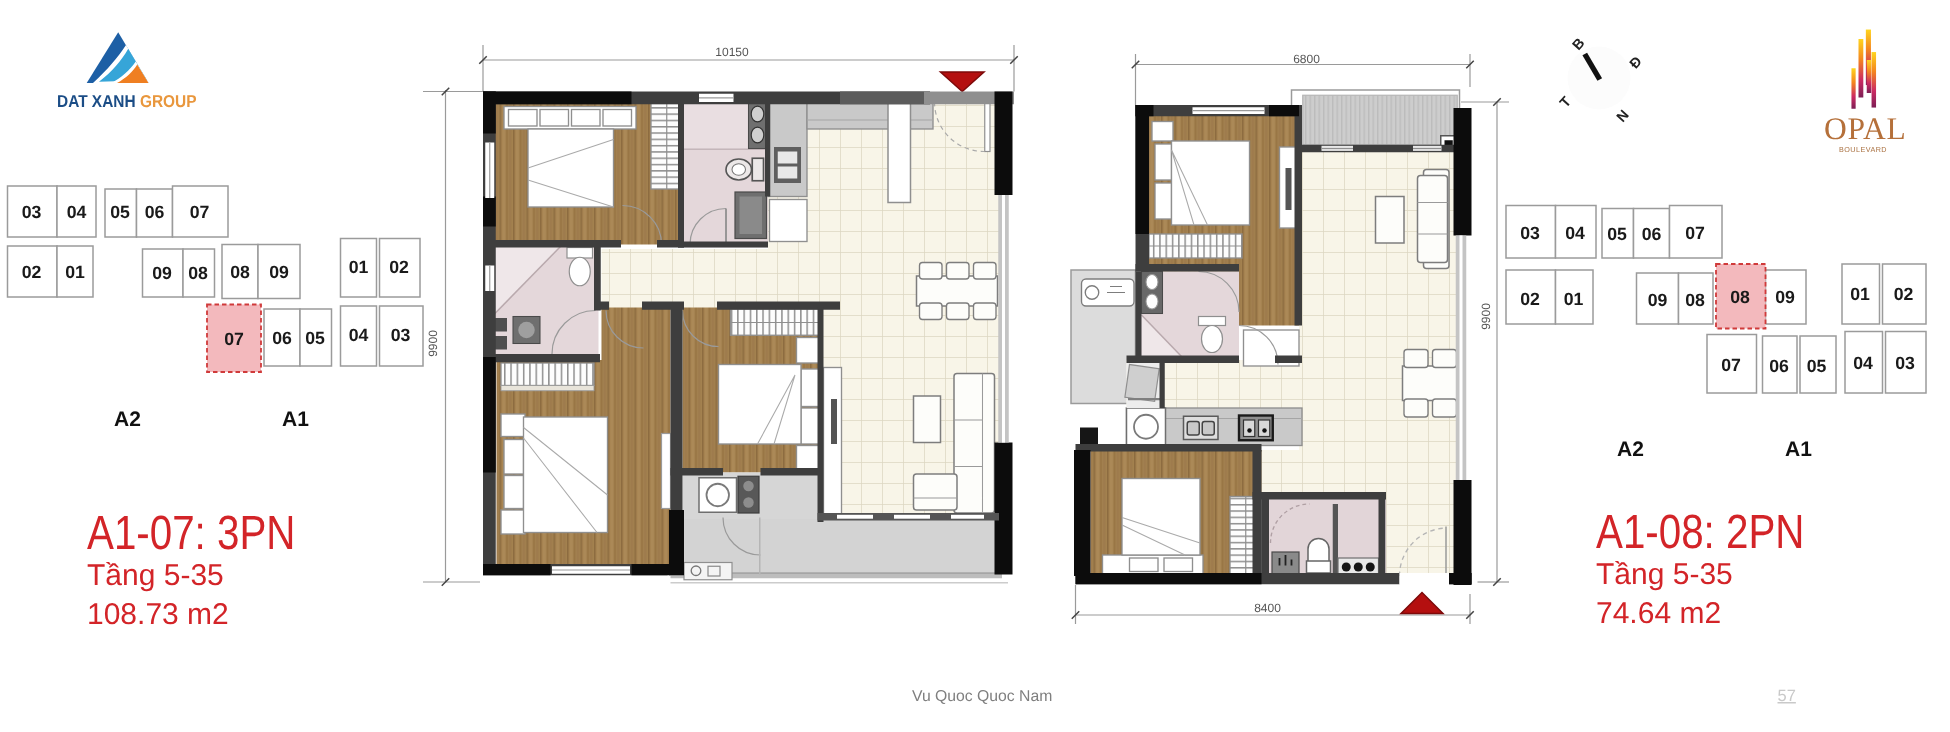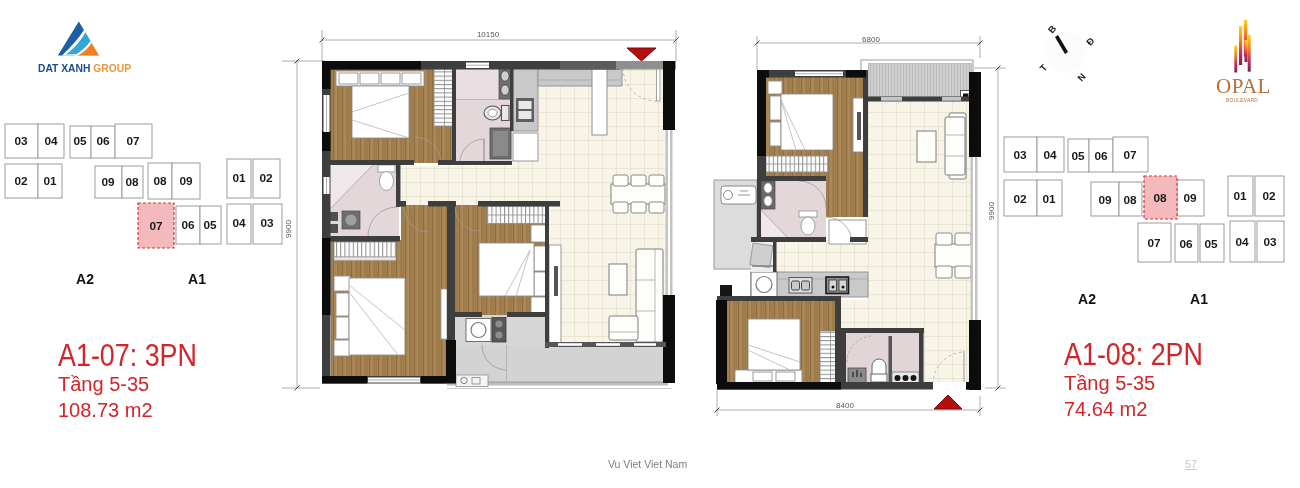--- a/index.html
+++ b/index.html
@@ -725,17 +725,17 @@
 <div class="abs red" style="left:58px;top:373px;font-size:20px;">Tầng 5-35</div>
 
 <div class="abs red" style="left:58px;top:399px;font-size:20px;text-align:right;">108.73 m2</div>
 
 <div class="abs red" style="left:1064px;top:336px;font-size:32px;transform:scaleX(0.84);transform-origin:0 0;">A1-08: 2PN</div>
 
 <div class="abs red" style="left:1064px;top:372px;font-size:20px;">Tầng 5-35</div>
 
 <div class="abs red" style="left:1064px;top:398px;font-size:20px;text-align:right;">74.64 m2</div>
 
-<div class="abs" style="left:608px;top:458px;font-size:10.5px;color:#7f7f7f;">Vu Viet Viet Nam</div>
+<div class="abs" style="left:608px;top:458px;font-size:10.5px;color:#7f7f7f;">Vu Quoc Quoc Nam</div>
 
 <div class="abs" style="left:1185px;top:458px;font-size:11px;color:#c9c9c9;text-decoration:underline;">57</div>
 
 </div>
 
 </body></html>

